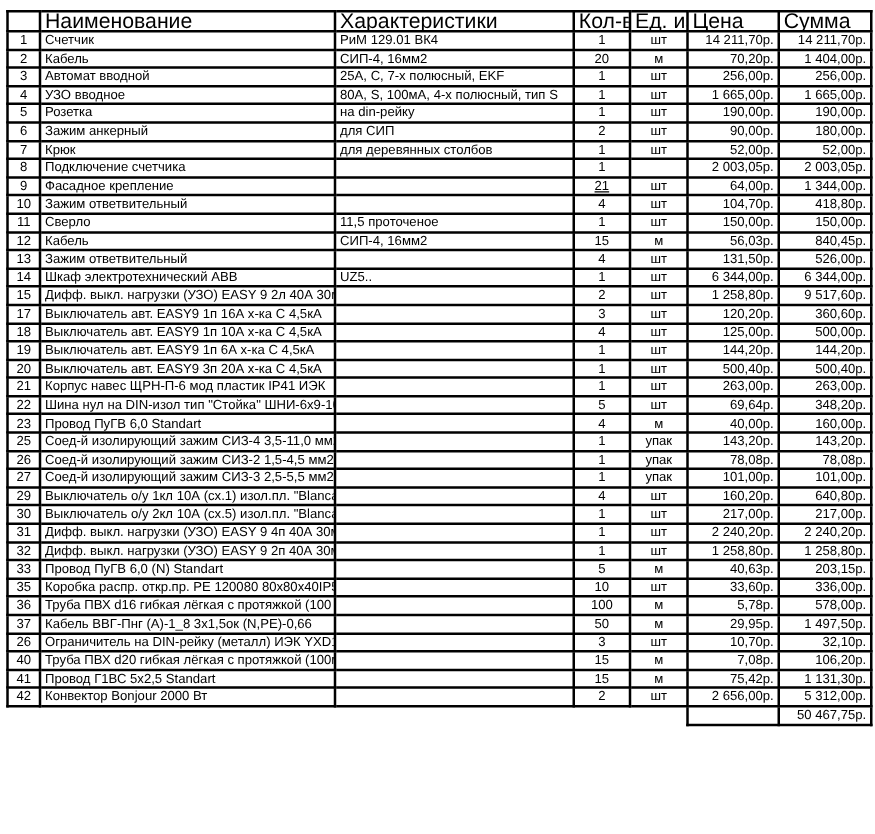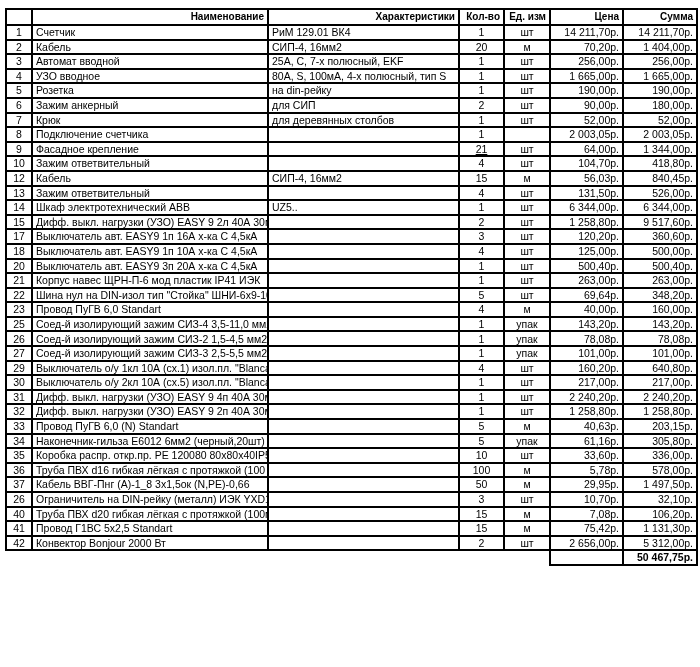--- a/index.html
+++ b/index.html
@@ -35,36 +35,36 @@
     border: 2px solid #000;
     padding: 0 3px;
     font-size: 10.5px;
     line-height: 12.5px;
     height: 12.6px;
     overflow: hidden;
     white-space: nowrap;
     vertical-align: middle;
   }
   table.estimate thead th {
-    font-size: 10px;
-    font-weight: bold;
-    text-align: right;
+    font-size: 17px;
+    font-weight: normal;
+    text-align: left;
     height: 14px;
   }
   td.t-center { text-align: center; }
   td.t-right  { text-align: right; }
   td.t-left   { text-align: left; }
   td.u-line   { text-decoration: underline; }
 
   tfoot td.no-border {
     border: none;
     background: transparent;
   }
   tfoot td.total-sum {
-    font-weight: bold;
+    font-weight: normal;
     text-align: right;
   }
 </style>
 </head>
 <body>
 
 <div class="sheet">
   <table class="estimate">
     <colgroup>
       <col class="c-num">
@@ -171,20 +171,29 @@
         <tr>
     <td class="t-center">10</td>
     <td class="t-left">Зажим ответвительный</td>
     <td class="t-left"></td>
     <td class="t-center">4</td>
     <td class="t-center">шт</td>
     <td class="t-right">104,70р.</td>
     <td class="t-right">418,80р.</td>
   </tr>
         <tr>
+    <td class="t-center">11</td>
+    <td class="t-left">Сверло</td>
+    <td class="t-left">11,5 проточеное</td>
+    <td class="t-center">1</td>
+    <td class="t-center">шт</td>
+    <td class="t-right">150,00р.</td>
+    <td class="t-right">150,00р.</td>
+  </tr>
+        <tr>
     <td class="t-center">12</td>
     <td class="t-left">Кабель</td>
     <td class="t-left">СИП-4, 16мм2</td>
     <td class="t-center">15</td>
     <td class="t-center">м</td>
     <td class="t-right">56,03р.</td>
     <td class="t-right">840,45р.</td>
   </tr>
         <tr>
     <td class="t-center">13</td>
@@ -225,20 +234,29 @@
         <tr>
     <td class="t-center">18</td>
     <td class="t-left">Выключатель авт. EASY9 1п 10А х-ка С 4,5кА</td>
     <td class="t-left"></td>
     <td class="t-center">4</td>
     <td class="t-center">шт</td>
     <td class="t-right">125,00р.</td>
     <td class="t-right">500,00р.</td>
   </tr>
         <tr>
+    <td class="t-center">19</td>
+    <td class="t-left">Выключатель авт. EASY9 1п 6А х-ка С 4,5кА</td>
+    <td class="t-left"></td>
+    <td class="t-center">1</td>
+    <td class="t-center">шт</td>
+    <td class="t-right">144,20р.</td>
+    <td class="t-right">144,20р.</td>
+  </tr>
+        <tr>
     <td class="t-center">20</td>
     <td class="t-left">Выключатель авт. EASY9 3п 20А х-ка С 4,5кА</td>
     <td class="t-left"></td>
     <td class="t-center">1</td>
     <td class="t-center">шт</td>
     <td class="t-right">500,40р.</td>
     <td class="t-right">500,40р.</td>
   </tr>
         <tr>
     <td class="t-center">21</td>
@@ -331,29 +349,20 @@
     <td class="t-right">1 258,80р.</td>
   </tr>
         <tr>
     <td class="t-center">33</td>
     <td class="t-left">Провод ПуГВ 6,0 (N) Standart</td>
     <td class="t-left"></td>
     <td class="t-center">5</td>
     <td class="t-center">м</td>
     <td class="t-right">40,63р.</td>
     <td class="t-right">203,15р.</td>
-  </tr>
-        <tr>
-    <td class="t-center">34</td>
-    <td class="t-left">Наконечник-гильза Е6012 6мм2 (черный,20шт)</td>
-    <td class="t-left"></td>
-    <td class="t-center">5</td>
-    <td class="t-center">упак</td>
-    <td class="t-right">61,16р.</td>
-    <td class="t-right">305,80р.</td>
   </tr>
         <tr>
     <td class="t-center">35</td>
     <td class="t-left">Коробка распр. откр.пр. РЕ 120080 80х80х40IP55</td>
     <td class="t-left"></td>
     <td class="t-center">10</td>
     <td class="t-center">шт</td>
     <td class="t-right">33,60р.</td>
     <td class="t-right">336,00р.</td>
   </tr>

